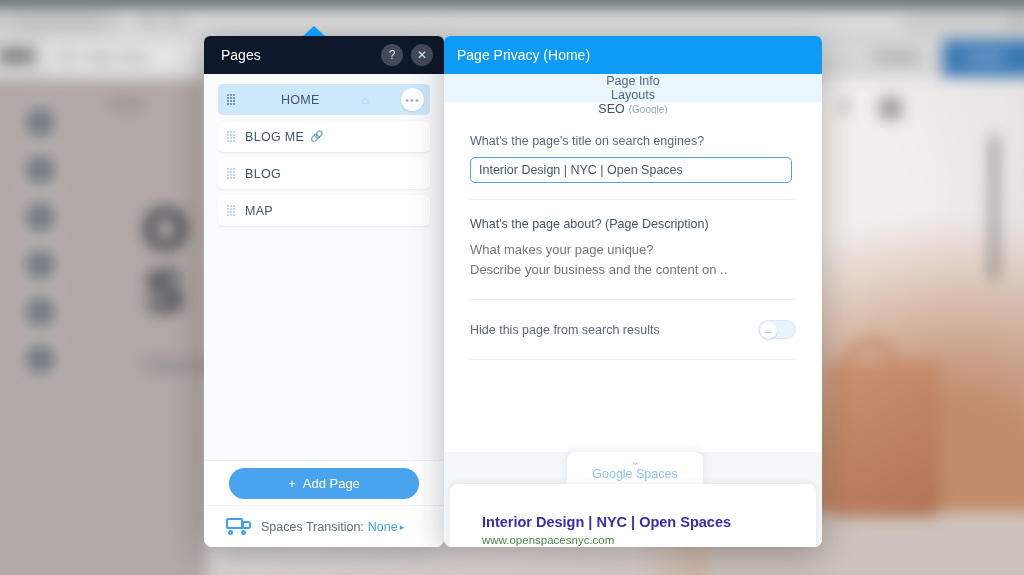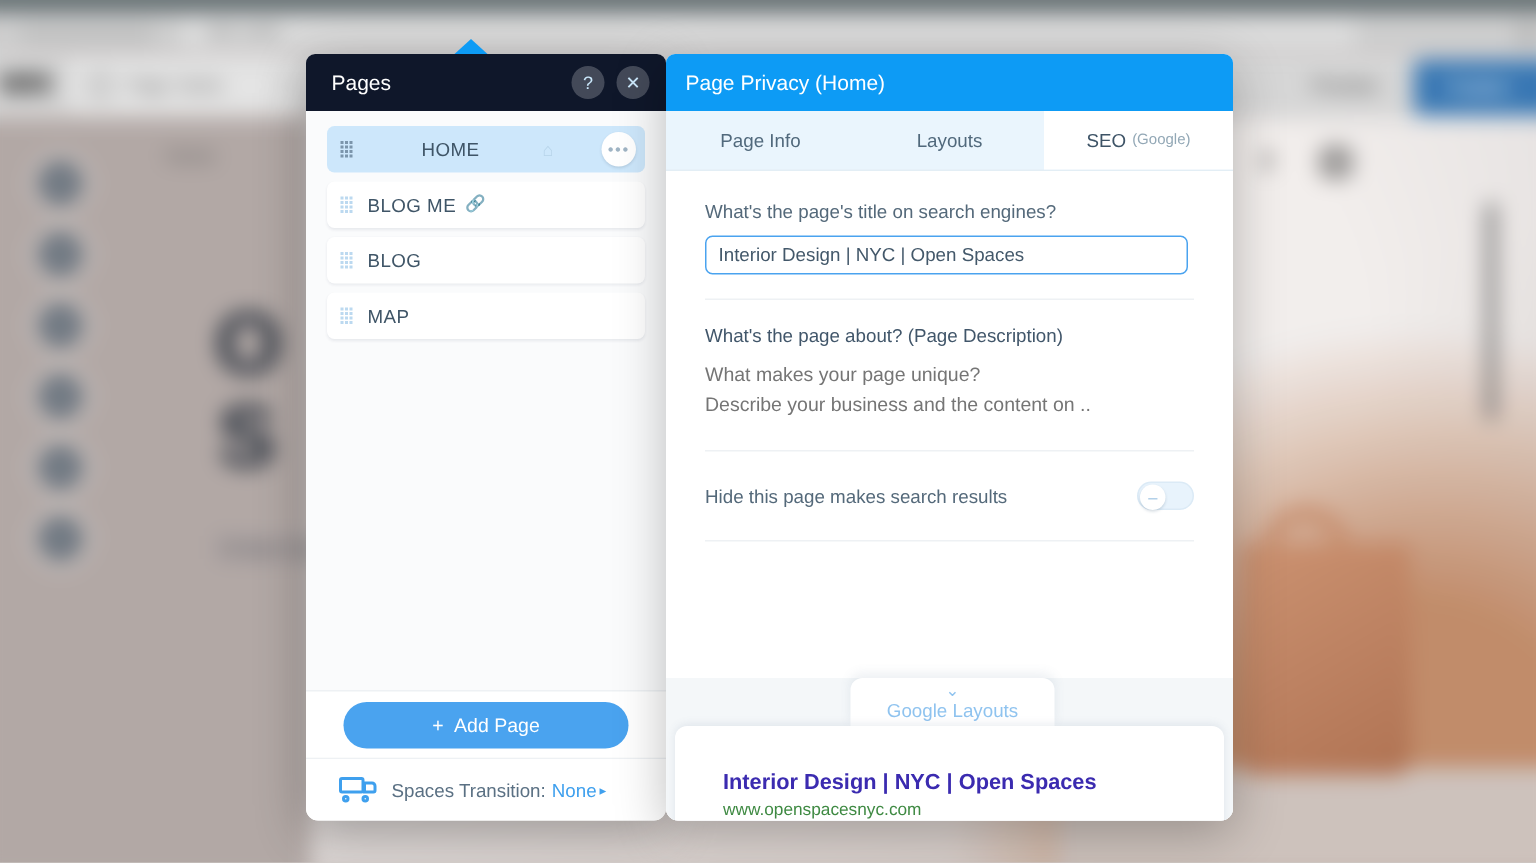--- a/index.html
+++ b/index.html
@@ -314,20 +314,21 @@
   }
   .sp-title {
     margin-left: 13px;
     font-size: 14px; color: #ffffff;
   }
   .sp-tabs {
     height: 40px;
     background: #eaf5fd;
     display: flex; align-items: stretch;
     border-bottom: 1px solid #e3eef5;
+    flex-direction: column;
   }
   .sp-tab {
     flex: 1;
     display: flex; align-items: center; justify-content: center;
     font-size: 12.5px; color: #51697c;
     cursor: pointer;
   }
   .sp-tab.active {
     background: #ffffff;
     color: #3d5366;
@@ -635,34 +636,34 @@
 
       <div class="desc-block">
         <div class="desc-label">What's the page about? (Page Description)</div>
         <textarea class="desc-area" placeholder="What makes your page unique?
 Describe your business and the content on .." style=""></textarea>
       </div>
 
       <div class="hr"></div>
 
       <div class="toggle-row">
-        <span class="toggle-label">Hide this page makes search results</span>
+        <span class="toggle-label">Hide this page from search results</span>
         <span class="toggle">
           <span class="knob">–</span>
         </span>
       </div>
 
       <div class="hr"></div>
 
       <div class="gp-shade"></div>
 
       <div class="gp-tab-wrap">
         <div class="gp-tab">
           <div class="gp-caret">⌄</div>
-          <div class="gp-tab-txt">Google Layouts</div>
+          <div class="gp-tab-txt">Google Spaces</div>
         </div>
       </div>
 
       <div class="gp-card">
         <div class="gp-title">Interior Design | NYC | Open Spaces</div>
         <div class="gp-url">www.openspacesnyc.com</div>
 
       </div>
 
     </div>

